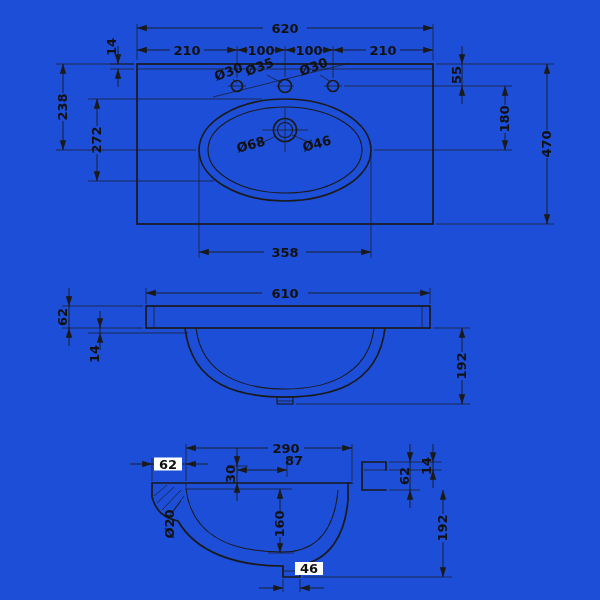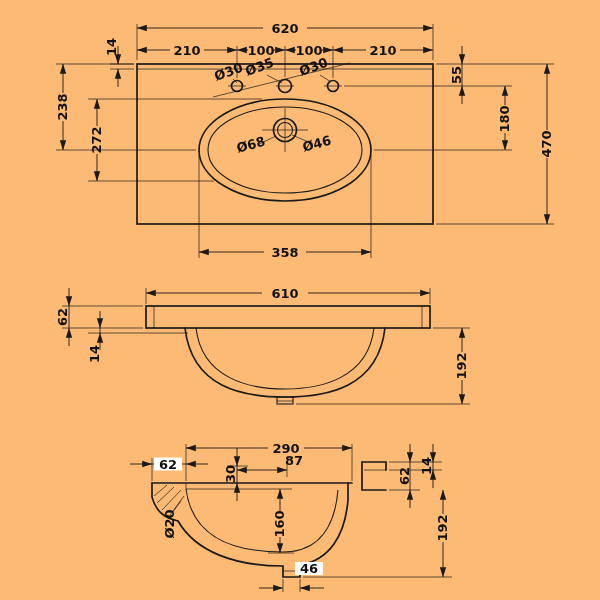--- a/index.html
+++ b/index.html
@@ -1,16 +1,16 @@
 <!DOCTYPE html>
 <html><head>
 <meta charset="utf-8">
 <style>
   html,body{margin:0;padding:0;background:#ffffff;}
-  .canvas{width:600px;height:600px;background:#fdba74;position:relative;overflow:hidden;}
+  .canvas{width:600px;height:600px;background:#1d4ed8;position:relative;overflow:hidden;}
   svg{display:block;}
   .obj{stroke:#1a1a1a;stroke-width:1.7;fill:none;stroke-linecap:round;}
   .mid{stroke:#1a1a1a;stroke-width:1.1;fill:none;}
   .thin{stroke:#1a1a1a;stroke-width:0.7;fill:none;}
   .dim{stroke:#1a1a1a;stroke-width:0.9;fill:none;}
   .t{font-family:"DejaVu Sans","Liberation Sans",sans-serif;font-size:13px;font-weight:700;fill:#111;text-anchor:middle;}
   .lblbg{fill:#ffffff;stroke:none;}
 </style>
 </head>
 <body>

